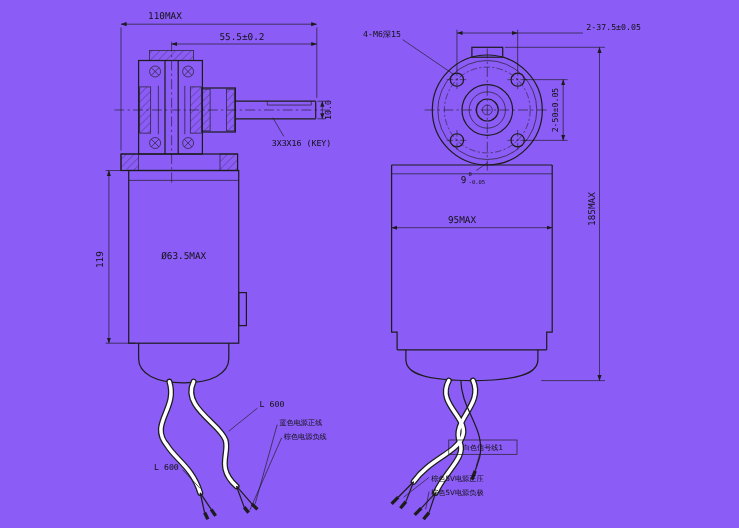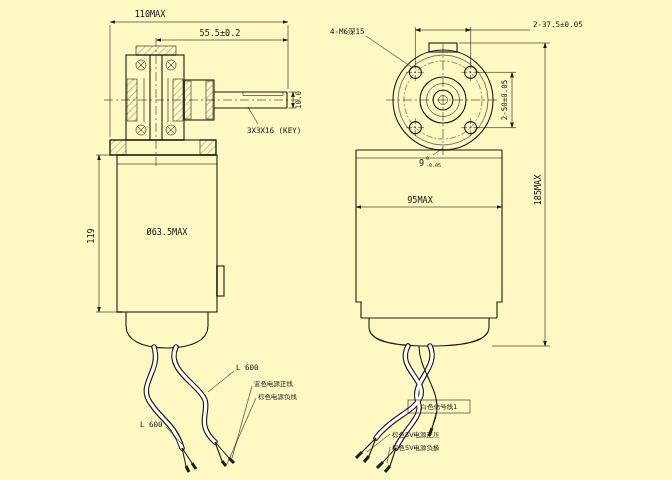--- a/index.html
+++ b/index.html
@@ -1,16 +1,16 @@
 <!DOCTYPE html>
 <html><head>
 <meta charset="utf-8">
 <style>
   html,body{margin:0;padding:0;background:#ffffff;}
-  .stage{position:relative;width:672px;height:480px;background:#fef9c3;overflow:hidden;
+  .stage{position:relative;width:672px;height:480px;background:#8b5cf6;overflow:hidden;
          font-family:"DejaVu Sans", sans-serif;}
   svg{display:block;}
   .out{stroke:#1c1c1c;stroke-width:1.1;fill:none;}
   .thin{stroke:#1c1c1c;stroke-width:.6;fill:none;}
   .dim{stroke:#1c1c1c;stroke-width:.6;fill:none;}
   .cl{stroke:#1c1c1c;stroke-width:.55;fill:none;stroke-dasharray:9 3 2 3;}
   .clh{stroke:#1c1c1c;stroke-width:.5;fill:none;stroke-dasharray:6 2 2 2;}
   .hatchfill{fill:url(#hatch);stroke:#1c1c1c;stroke-width:.6;}
   .dimtxt{font-family:"DejaVu Sans Mono", monospace;font-size:8.5px;fill:#111;}
   .dimtxt-s{font-family:"DejaVu Sans Mono", monospace;font-size:7.5px;fill:#111;}

